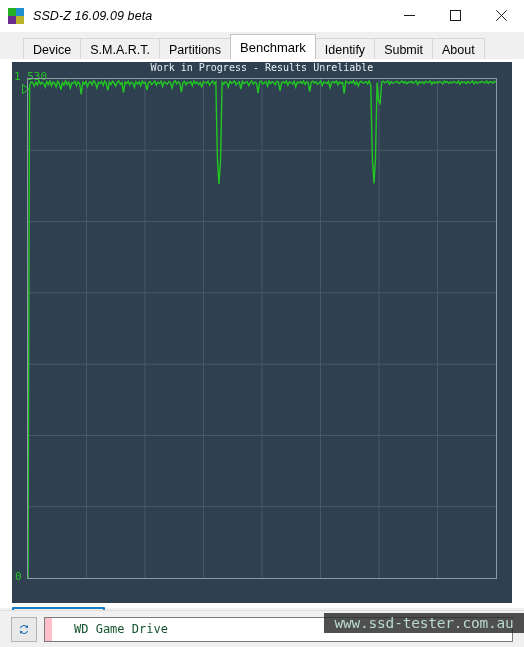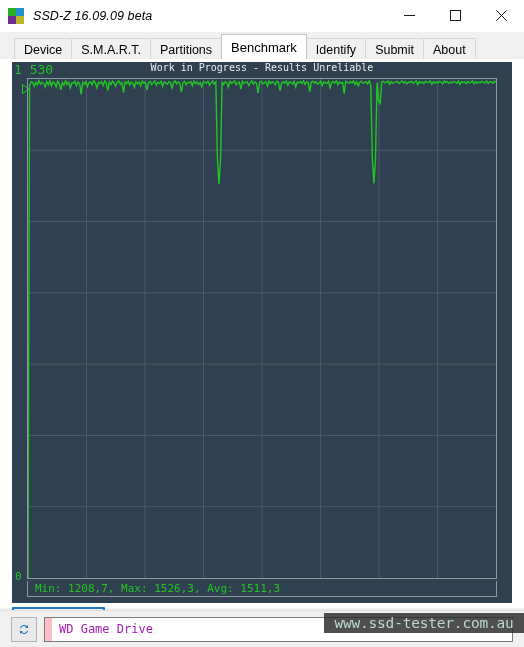--- a/index.html
+++ b/index.html
@@ -69,21 +69,21 @@
   }
   .win-btn svg { display: block; }
 
   
   .tabstrip {
     position: relative;
     height: 27px;
     background: #f0f0f0;
     display: flex;
     align-items: flex-end;
-    padding-left: 14px;
+    padding-left: 23px;
     box-sizing: border-box;
   }
   .tab {
     position: relative;
     font-size: 12.5px;
     color: #000000;
     padding: 3px 9px 4px 9px;
     line-height: 16px;
     background: #f0f0f0;
     border: 1px solid #d7d7d7;
@@ -122,23 +122,23 @@
     box-sizing: border-box;
   }
 
   .graph-header {
     position: relative;
     height: 14px;
   }
   .y-max-label {
     position: absolute;
     left: 2px;
-    top: 0px;
-    font-family: "DejaVu Sans Mono", monospace;
-    font-size: 13px;
+    top: 8px;
+    font-family: "DejaVu Sans Mono", monospace;
+    font-size: 11px;
     color: #25c225;
     letter-spacing: 0px;
     white-space: nowrap;
   }
   .graph-title {
     position: absolute;
     left: 0;
     right: 0;
     top: 0px;
     text-align: center;
@@ -298,22 +298,22 @@
   }
   .drive-swatch {
     width: 7px;
     height: 23px;
     background: #ffbfc9;
     flex: none;
   }
   .drive-text {
     font-family: "DejaVu Sans Mono", monospace;
     font-size: 12px;
-    color: #a21caf;
-    padding-left: 7px;
+    color: #14532d;
+    padding-left: 22px;
     white-space: nowrap;
   }
 
   
   .watermark {
     position: absolute;
     left: 324px;
     top: 613px;
     width: 200px;
     height: 20px;
@@ -407,23 +407,20 @@
               <line x1="352.5" y1="0" x2="352.5" y2="501" stroke="#4a5b6b" stroke-width="1"></line>
               <line x1="411.3" y1="0" x2="411.3" y2="501" stroke="#4a5b6b" stroke-width="1"></line>
             </g>
             <polyline id="series-path" fill="none" stroke="#22c722" stroke-width="1.4" stroke-linejoin="miter" stroke-linecap="butt" points="0.00,501.00 1.57,6.22 3.14,2.95 4.72,3.60 6.29,7.20 7.86,3.27 9.43,5.89 11.00,1.64 12.58,5.24 14.15,3.27 15.72,4.58 17.29,8.19 18.86,2.62 20.43,5.57 22.01,1.96 23.58,6.88 25.15,2.95 26.72,3.93 28.29,7.86 29.87,2.29 31.44,4.91 33.01,10.81 34.58,3.60 36.15,6.22 37.73,1.96 39.30,5.57 40.87,3.27 42.44,9.17 44.01,3.93 45.59,4.26 47.16,2.29 48.73,6.88 50.30,2.95 51.87,4.58 53.44,15.39 55.02,3.27 56.59,5.24 58.16,2.62 59.73,7.53 61.30,3.60 62.88,2.95 64.45,5.89 66.02,1.64 67.59,3.93 69.16,8.84 70.74,3.27 72.31,4.58 73.88,2.62 75.45,6.55 77.02,1.96 78.60,4.26 80.17,11.46 81.74,2.95 83.31,5.57 84.88,2.29 86.45,3.93 88.03,7.20 89.60,3.27 91.17,1.96 92.74,5.24 94.31,3.60 95.89,13.75 97.46,2.95 99.03,4.58 100.60,2.29 102.17,5.89 103.75,3.27 105.32,3.93 106.89,8.51 108.46,2.62 110.03,4.91 111.61,2.95 113.18,6.88 114.75,1.96 116.32,4.26 117.89,3.27 119.46,11.13 121.04,3.60 122.61,2.62 124.18,5.57 125.75,3.93 127.32,1.96 128.90,6.22 130.47,3.27 132.04,4.58 133.61,2.29 135.18,7.53 136.76,2.95 138.33,3.93 139.90,5.24 141.47,2.62 143.04,3.60 144.62,9.17 146.19,3.27 147.76,1.96 149.33,4.91 150.90,2.95 152.47,4.26 154.05,13.10 155.62,3.60 157.19,2.29 158.76,5.89 160.33,3.27 161.91,3.93 163.48,2.62 165.05,6.88 166.62,1.96 168.19,4.58 169.77,2.95 171.34,5.57 172.91,3.60 174.48,7.86 176.05,2.62 177.63,3.27 179.20,4.26 180.77,2.29 182.34,6.22 183.91,3.93 185.48,1.96 187.06,4.91 188.63,2.95 190.20,79.90 191.77,105.44 193.34,81.54 194.92,3.27 196.49,5.24 198.06,2.62 199.63,3.60 201.20,8.19 202.78,2.29 204.35,4.26 205.92,3.27 207.49,1.96 209.06,5.89 210.64,3.93 212.21,2.95 213.78,10.15 215.35,2.29 216.92,4.58 218.49,3.27 220.07,2.62 221.64,6.55 223.21,3.60 224.78,1.96 226.35,5.24 227.93,2.95 229.50,4.26 231.07,14.08 232.64,3.27 234.21,2.29 235.79,4.91 237.36,3.93 238.93,2.62 240.50,7.20 242.07,1.96 243.65,4.58 245.22,2.95 246.79,3.60 248.36,5.89 249.93,2.29 251.51,3.27 253.08,11.79 254.65,3.93 256.22,2.62 257.79,4.26 259.36,1.96 260.94,6.22 262.51,2.95 264.08,3.60 265.65,4.91 267.22,2.29 268.80,7.86 270.37,3.27 271.94,3.93 273.51,2.62 275.08,4.58 276.66,1.96 278.23,5.57 279.80,2.95 281.37,3.60 282.94,12.77 284.52,3.27 286.09,2.29 287.66,4.26 289.23,2.62 290.80,5.24 292.37,3.93 293.95,1.96 295.52,6.55 297.09,2.95 298.66,3.60 300.23,4.58 301.81,2.29 303.38,8.84 304.95,3.27 306.52,2.62 308.09,3.93 309.67,1.96 311.24,5.89 312.81,2.95 314.38,4.26 315.95,3.60 317.53,14.74 319.10,2.29 320.67,3.27 322.24,4.58 323.81,2.62 325.38,3.93 326.96,1.96 328.53,5.57 330.10,2.95 331.67,6.88 333.24,3.27 334.82,2.29 336.39,4.26 337.96,3.60 339.53,2.62 341.10,4.91 342.68,1.96 344.25,6.22 345.82,79.24 347.39,104.78 348.96,80.55 350.54,3.60 352.11,22.27 353.68,24.56 355.25,2.95 356.82,2.29 358.39,3.93 359.97,3.27 361.54,1.96 363.11,5.24 364.68,2.62 366.25,4.26 367.83,3.60 369.40,2.95 370.97,2.29 372.54,4.58 374.11,3.27 375.69,1.96 377.26,3.93 378.83,2.62 380.40,4.91 381.97,2.95 383.55,3.60 385.12,2.29 386.69,4.26 388.26,3.27 389.83,1.96 391.40,5.57 392.98,2.62 394.55,3.93 396.12,2.95 397.69,4.58 399.26,2.29 400.84,3.60 402.41,3.27 403.98,1.96 405.55,5.24 407.12,2.62 408.70,4.26 410.27,2.95 411.84,3.93 413.41,2.29 414.98,3.27 416.56,4.91 418.13,1.96 419.70,3.60 421.27,2.62 422.84,4.58 424.41,2.95 425.99,3.93 427.56,2.29 429.13,3.27 430.70,4.26 432.27,1.96 433.85,5.24 435.42,2.62 436.99,3.60 438.56,2.95 440.13,4.58 441.71,2.29 443.28,3.93 444.85,3.27 446.42,1.96 447.99,4.91 449.57,2.62 451.14,4.26 452.71,2.95 454.28,3.60 455.85,2.29 457.42,3.27 459.00,3.93 460.57,1.96 462.14,4.58 463.71,2.62 465.28,2.95 466.86,4.26 468.43,2.29 470.00,3.60"></polyline>
           </svg>
         </div>
       </div>
 
       <div class="y-min-label">0</div>
 
-      <div class="stats-bar">
-        <span class="stats-text">Min: 1208,7, Max: 1526,3, Avg: 1511,3</span>
-      </div>
     </div>
 
     <div class="controls">
       <div class="bench-btn-focus">
         <button class="bench-btn">Benchmark</button>
       </div>
       <div class="combo">
         <span class="combo-text">Transfer Rate</span>
         <span class="combo-arrow">
           <svg width="12" height="8" viewBox="0 0 12 8">

